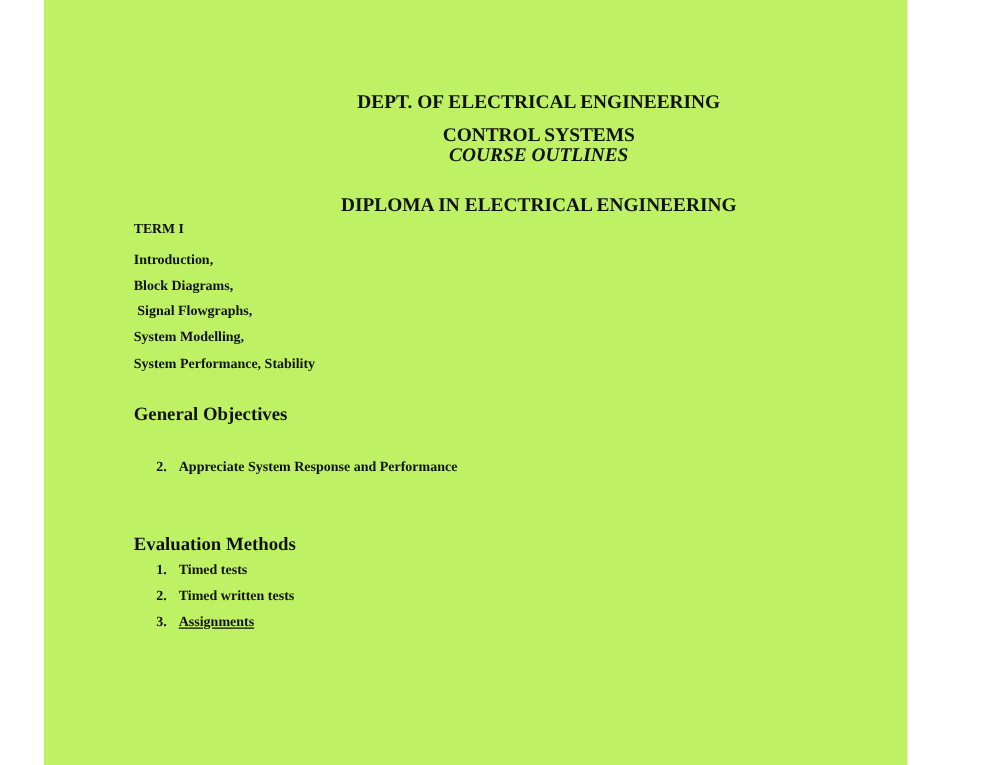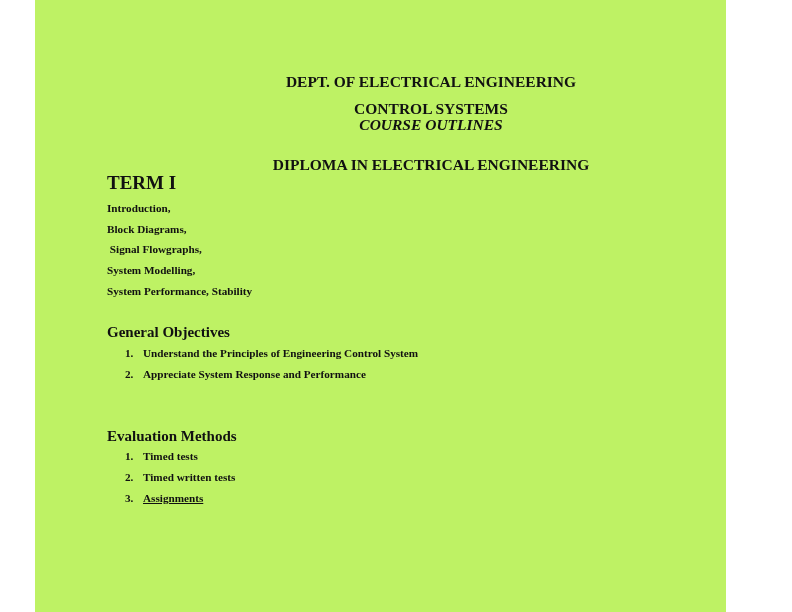--- a/index.html
+++ b/index.html
@@ -31,21 +31,21 @@
       width: 792px;
       text-align: center;
       font-size: 15.5px;
       line-height: 18px;
       white-space: nowrap;
     }
     .term-heading {
       position: absolute;
       left: 72px;
       top: 174px;
-      font-size: 19px;
+      font-size: 11px;
       line-height: 18px;
       white-space: nowrap;
     }
     .topic {
       position: absolute;
       left: 72px;
       font-size: 11.2px;
       line-height: 14px;
       white-space: nowrap;
     }
@@ -81,23 +81,20 @@
   <div class="term-heading">TERM I</div>
 
   <div class="topic" style="top:201px;">Introduction,</div>
   <div class="topic" style="top:222px;">Block Diagrams,</div>
   <div class="topic" style="top:242px; white-space: pre;"> Signal Flowgraphs,</div>
   <div class="topic" style="top:263px;">System Modelling,</div>
   <div class="topic" style="top:284px;">System Performance, Stability</div>
 
   <div class="section-heading" style="top:325px;">General Objectives</div>
 
-  <div class="list-item" style="top:346px;">
-    <span class="num">1.</span><span>Understand the Principles of Engineering Control System</span>
-  </div>
   <div class="list-item" style="top:367px;">
     <span class="num">2.</span><span>Appreciate System Response and Performance</span>
   </div>
 
   <div class="section-heading" style="top:429px;">Evaluation Methods</div>
 
   <div class="list-item" style="top:449px;">
     <span class="num">1.</span><span>Timed tests</span>
   </div>
   <div class="list-item" style="top:470px;">

